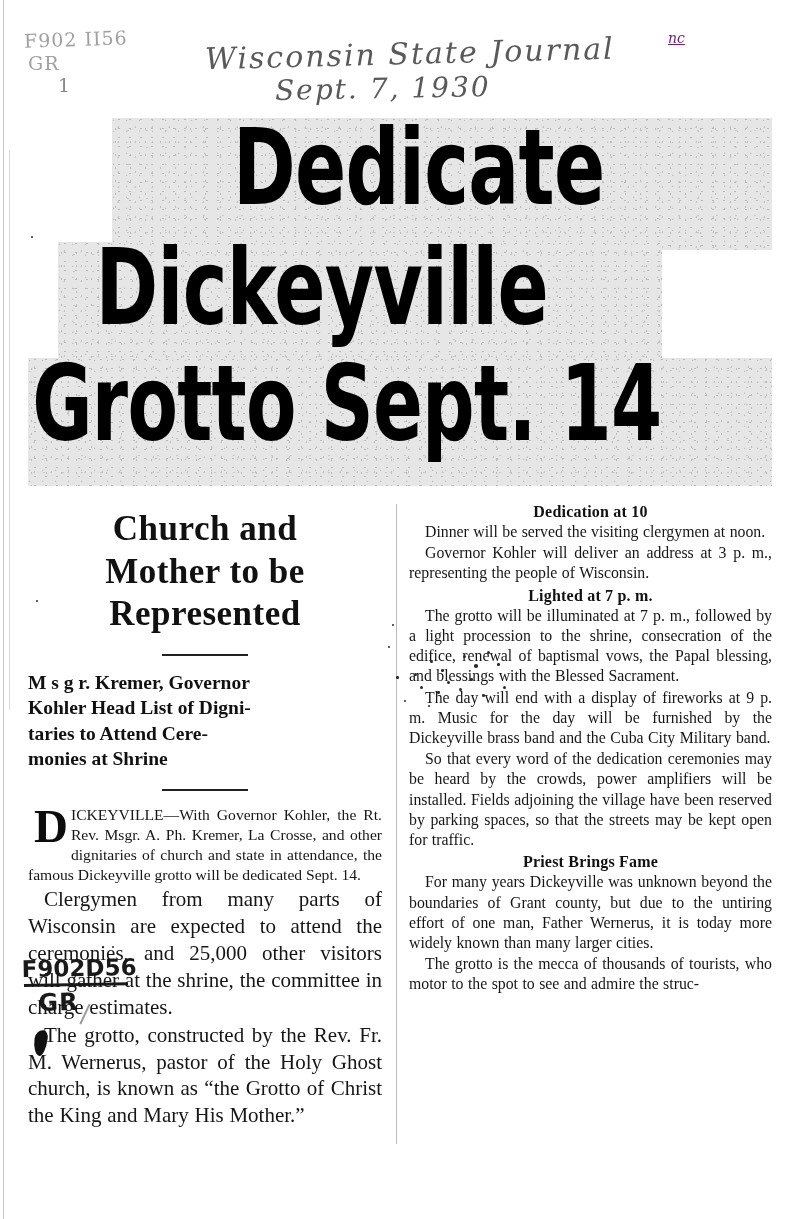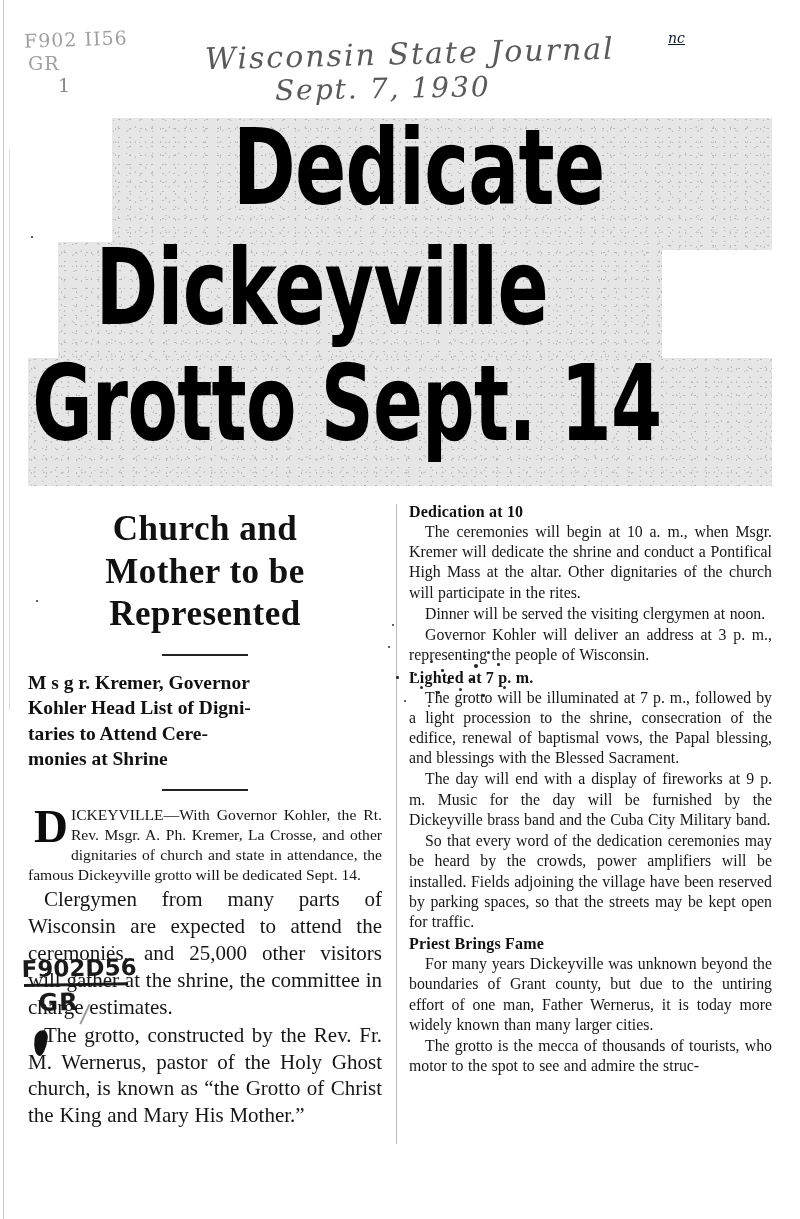--- a/index.html
+++ b/index.html
@@ -74,21 +74,21 @@
   #paper-date {
     left: 275px; top: 72px;
     font-size: 28px;
     color: #5a5a5a;
     letter-spacing: 2px;
     transform: rotate(-1deg);
   }
   #corner-mark {
     left: 668px; top: 30px;
     font-size: 14px;
-    color: #0f172a;
+    color: #701a75;
     text-decoration: underline;
   }
   #acc-bottom-wrap {
     position: absolute;
     left: 22px; top: 955px;
     transform: rotate(-1deg);
   }
   #acc-bottom-1 {
     font-family: "DejaVu Sans", sans-serif;
     font-size: 23px;
@@ -269,20 +269,21 @@
     font-weight: bold;
     font-size: 47px;
     line-height: .82;
     padding: 2px 3px 0 6px;
     color: #0c0c0c;
   }
   .subhead-small {
     font-family: "Liberation Serif", serif;
     font-weight: bold;
     font-size: 16px;
+    text-align: center;
     color: #111;
     margin: 3px 0 1px 0;
     letter-spacing: .2px;
   }
   .col-right .body-p { font-size: 15.8px; }
 </style>
 </head>
 <body>
 
 <div id="page">
@@ -345,21 +346,20 @@
 
         <p class="body-p">Clergymen from many parts of Wisconsin are expected to attend the ceremonies, and 25,000 other visitors will gather at the shrine, the committee in charge estimates.</p>
         <p class="body-p">The grotto, constructed by the Rev. Fr. M. Wernerus, pastor of the Holy Ghost church, is known as “the Grotto of Christ the King and Mary His Mother.”</p>
       </div>
 
       <div id="col-divider"></div>
 
       <div id="col-right" class="col-right">
 
         <div class="subhead-small">Dedication at 10</div>
-        <p class="body-p">The ceremonies will begin at 10 a. m., when Msgr. Kremer will dedicate the shrine and conduct a Pontifical High Mass at the altar. Other dignitaries of the church will participate in the rites.</p>
         <p class="body-p">Dinner will be served the visiting clergymen at noon.</p>
         <p class="body-p">Governor Kohler will deliver an address at 3 p. m., representing the people of Wisconsin.</p>
 
         <div class="subhead-small">Lighted at 7 p. m.</div>
         <p class="body-p">The grotto will be illuminated at 7 p. m., followed by a light procession to the shrine, consecration of the edifice, renewal of baptismal vows, the Papal blessing, and blessings with the Blessed Sacrament.</p>
         <p class="body-p">The day will end with a display of fireworks at 9 p. m. Music for the day will be furnished by the Dickeyville brass band and the Cuba City Military band.</p>
         <p class="body-p">So that every word of the dedication ceremonies may be heard by the crowds, power amplifiers will be installed. Fields adjoining the village have been reserved by parking spaces, so that the streets may be kept open for traffic.</p>
 
         <div class="subhead-small">Priest Brings Fame</div>
         <p class="body-p">For many years Dickeyville was unknown beyond the boundaries of Grant county, but due to the untiring effort of one man, Father Wernerus, it is today more widely known than many larger cities.</p>

